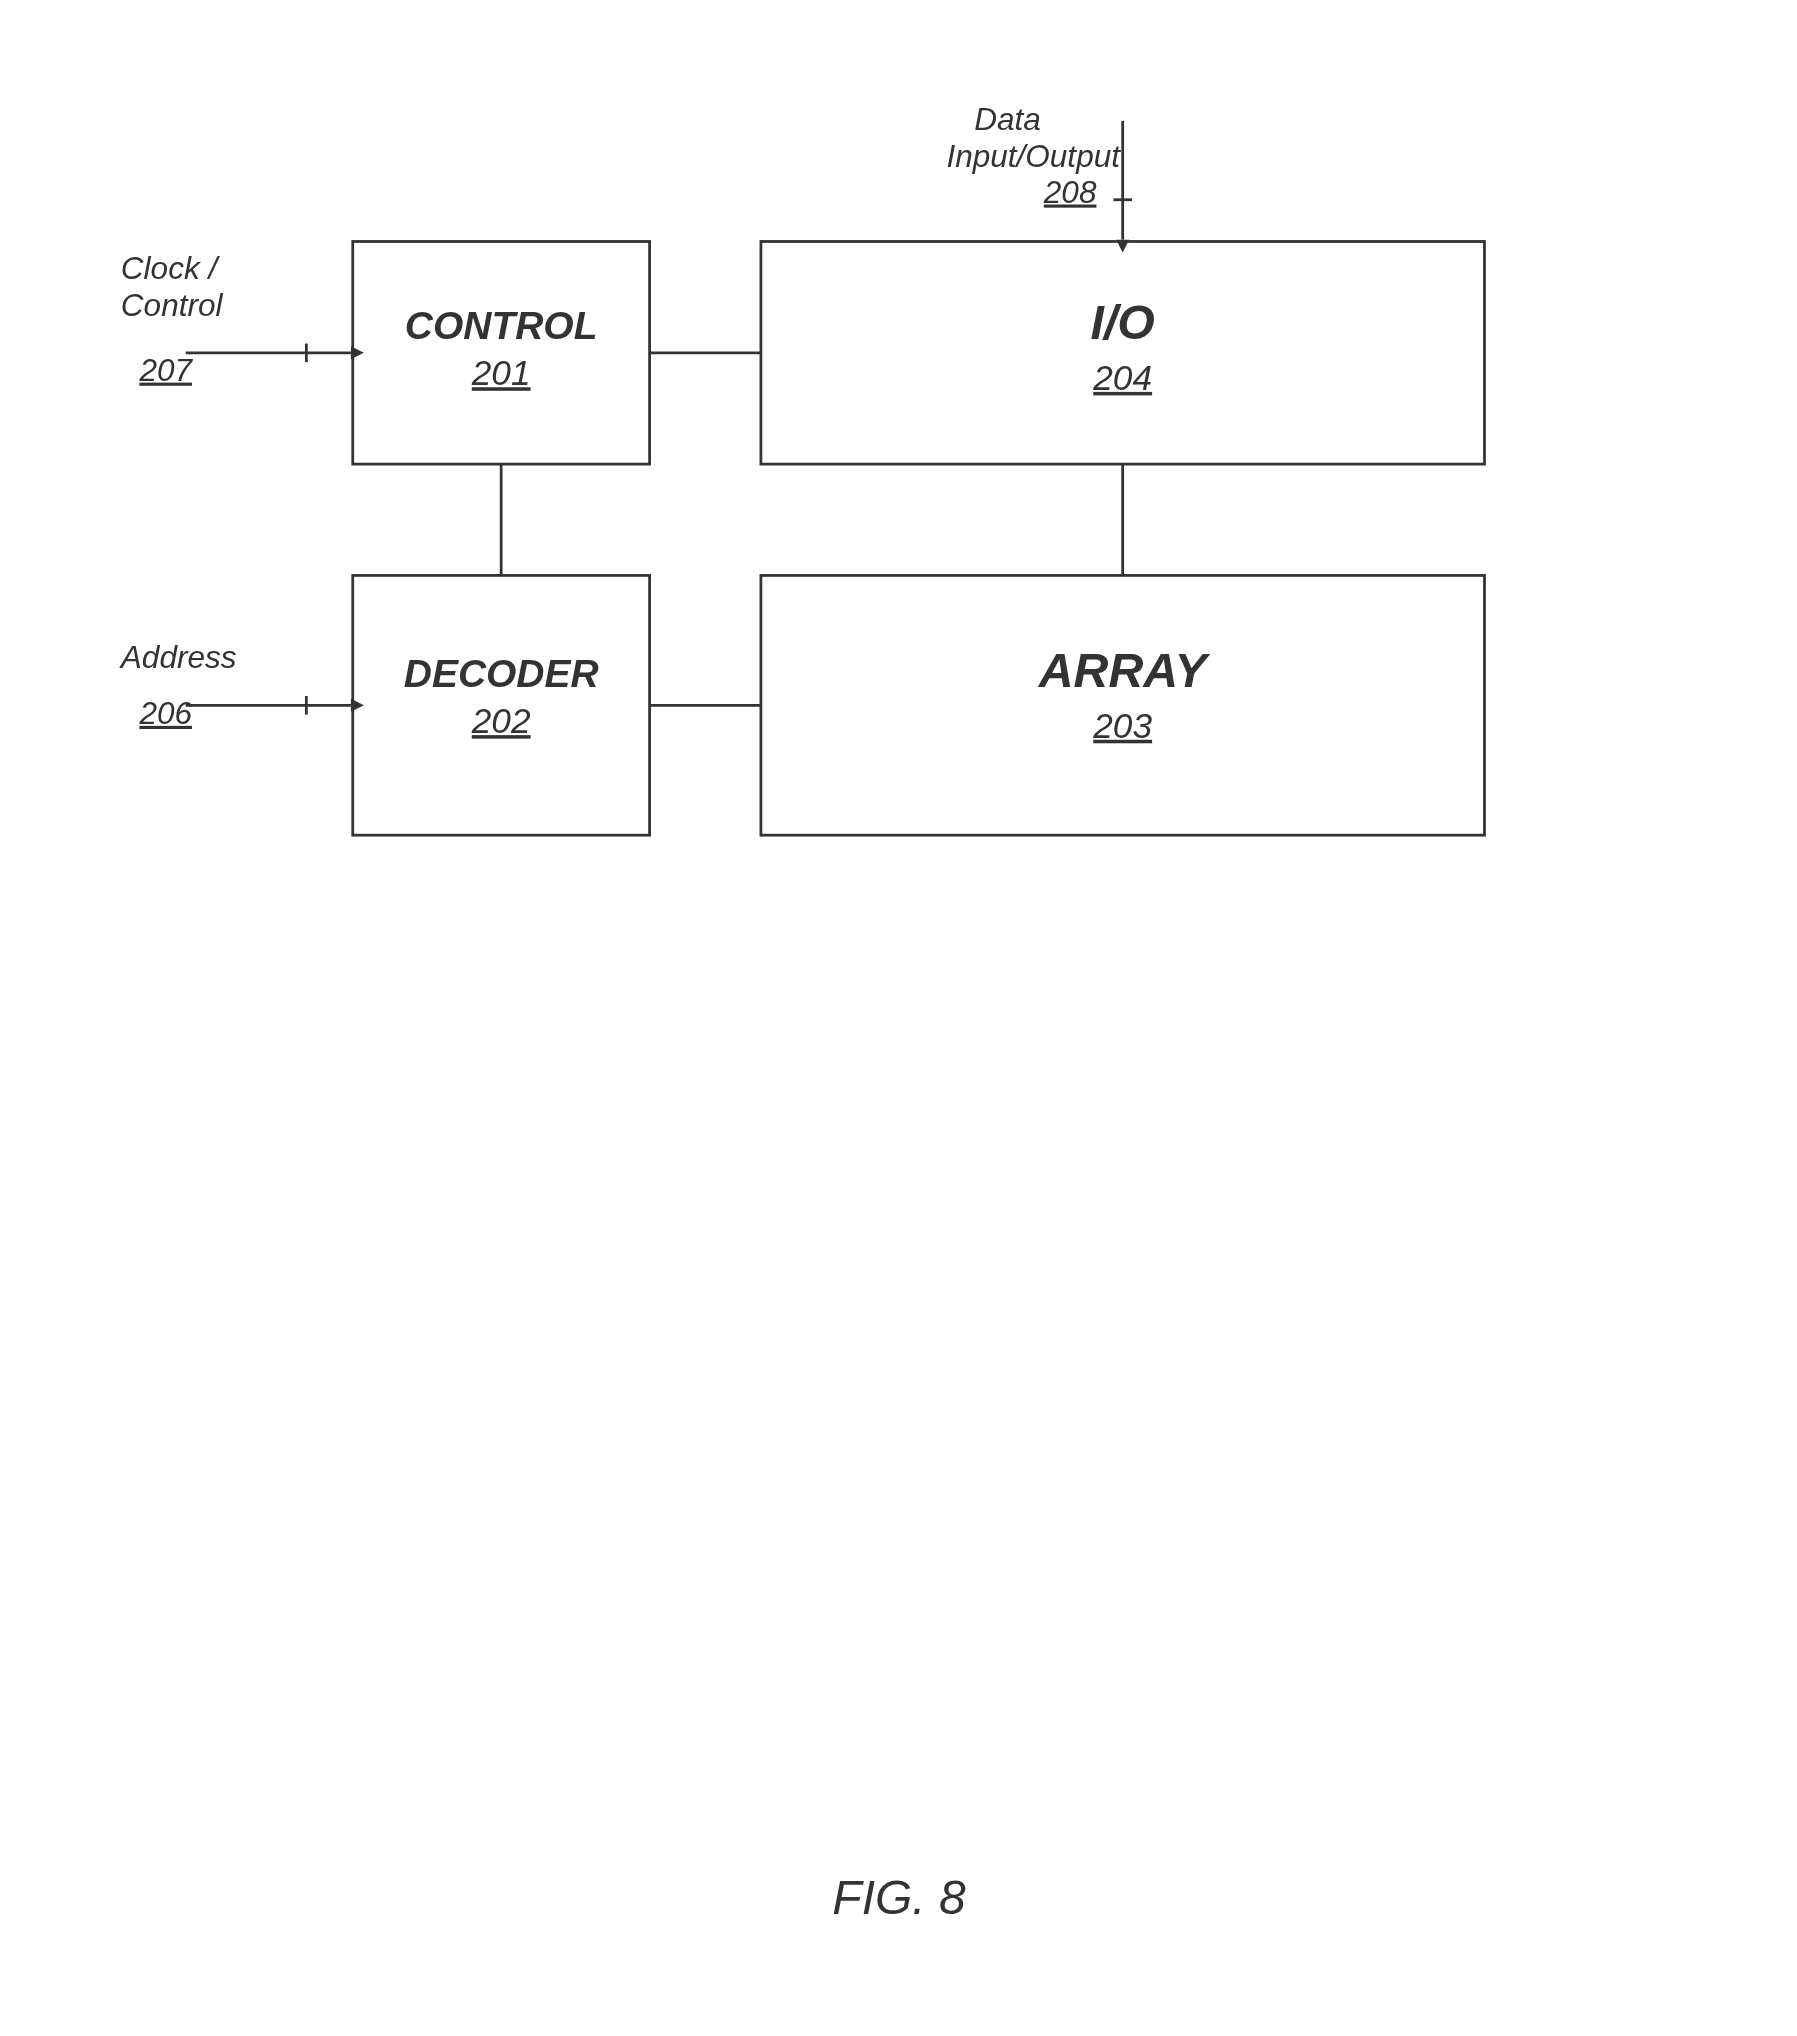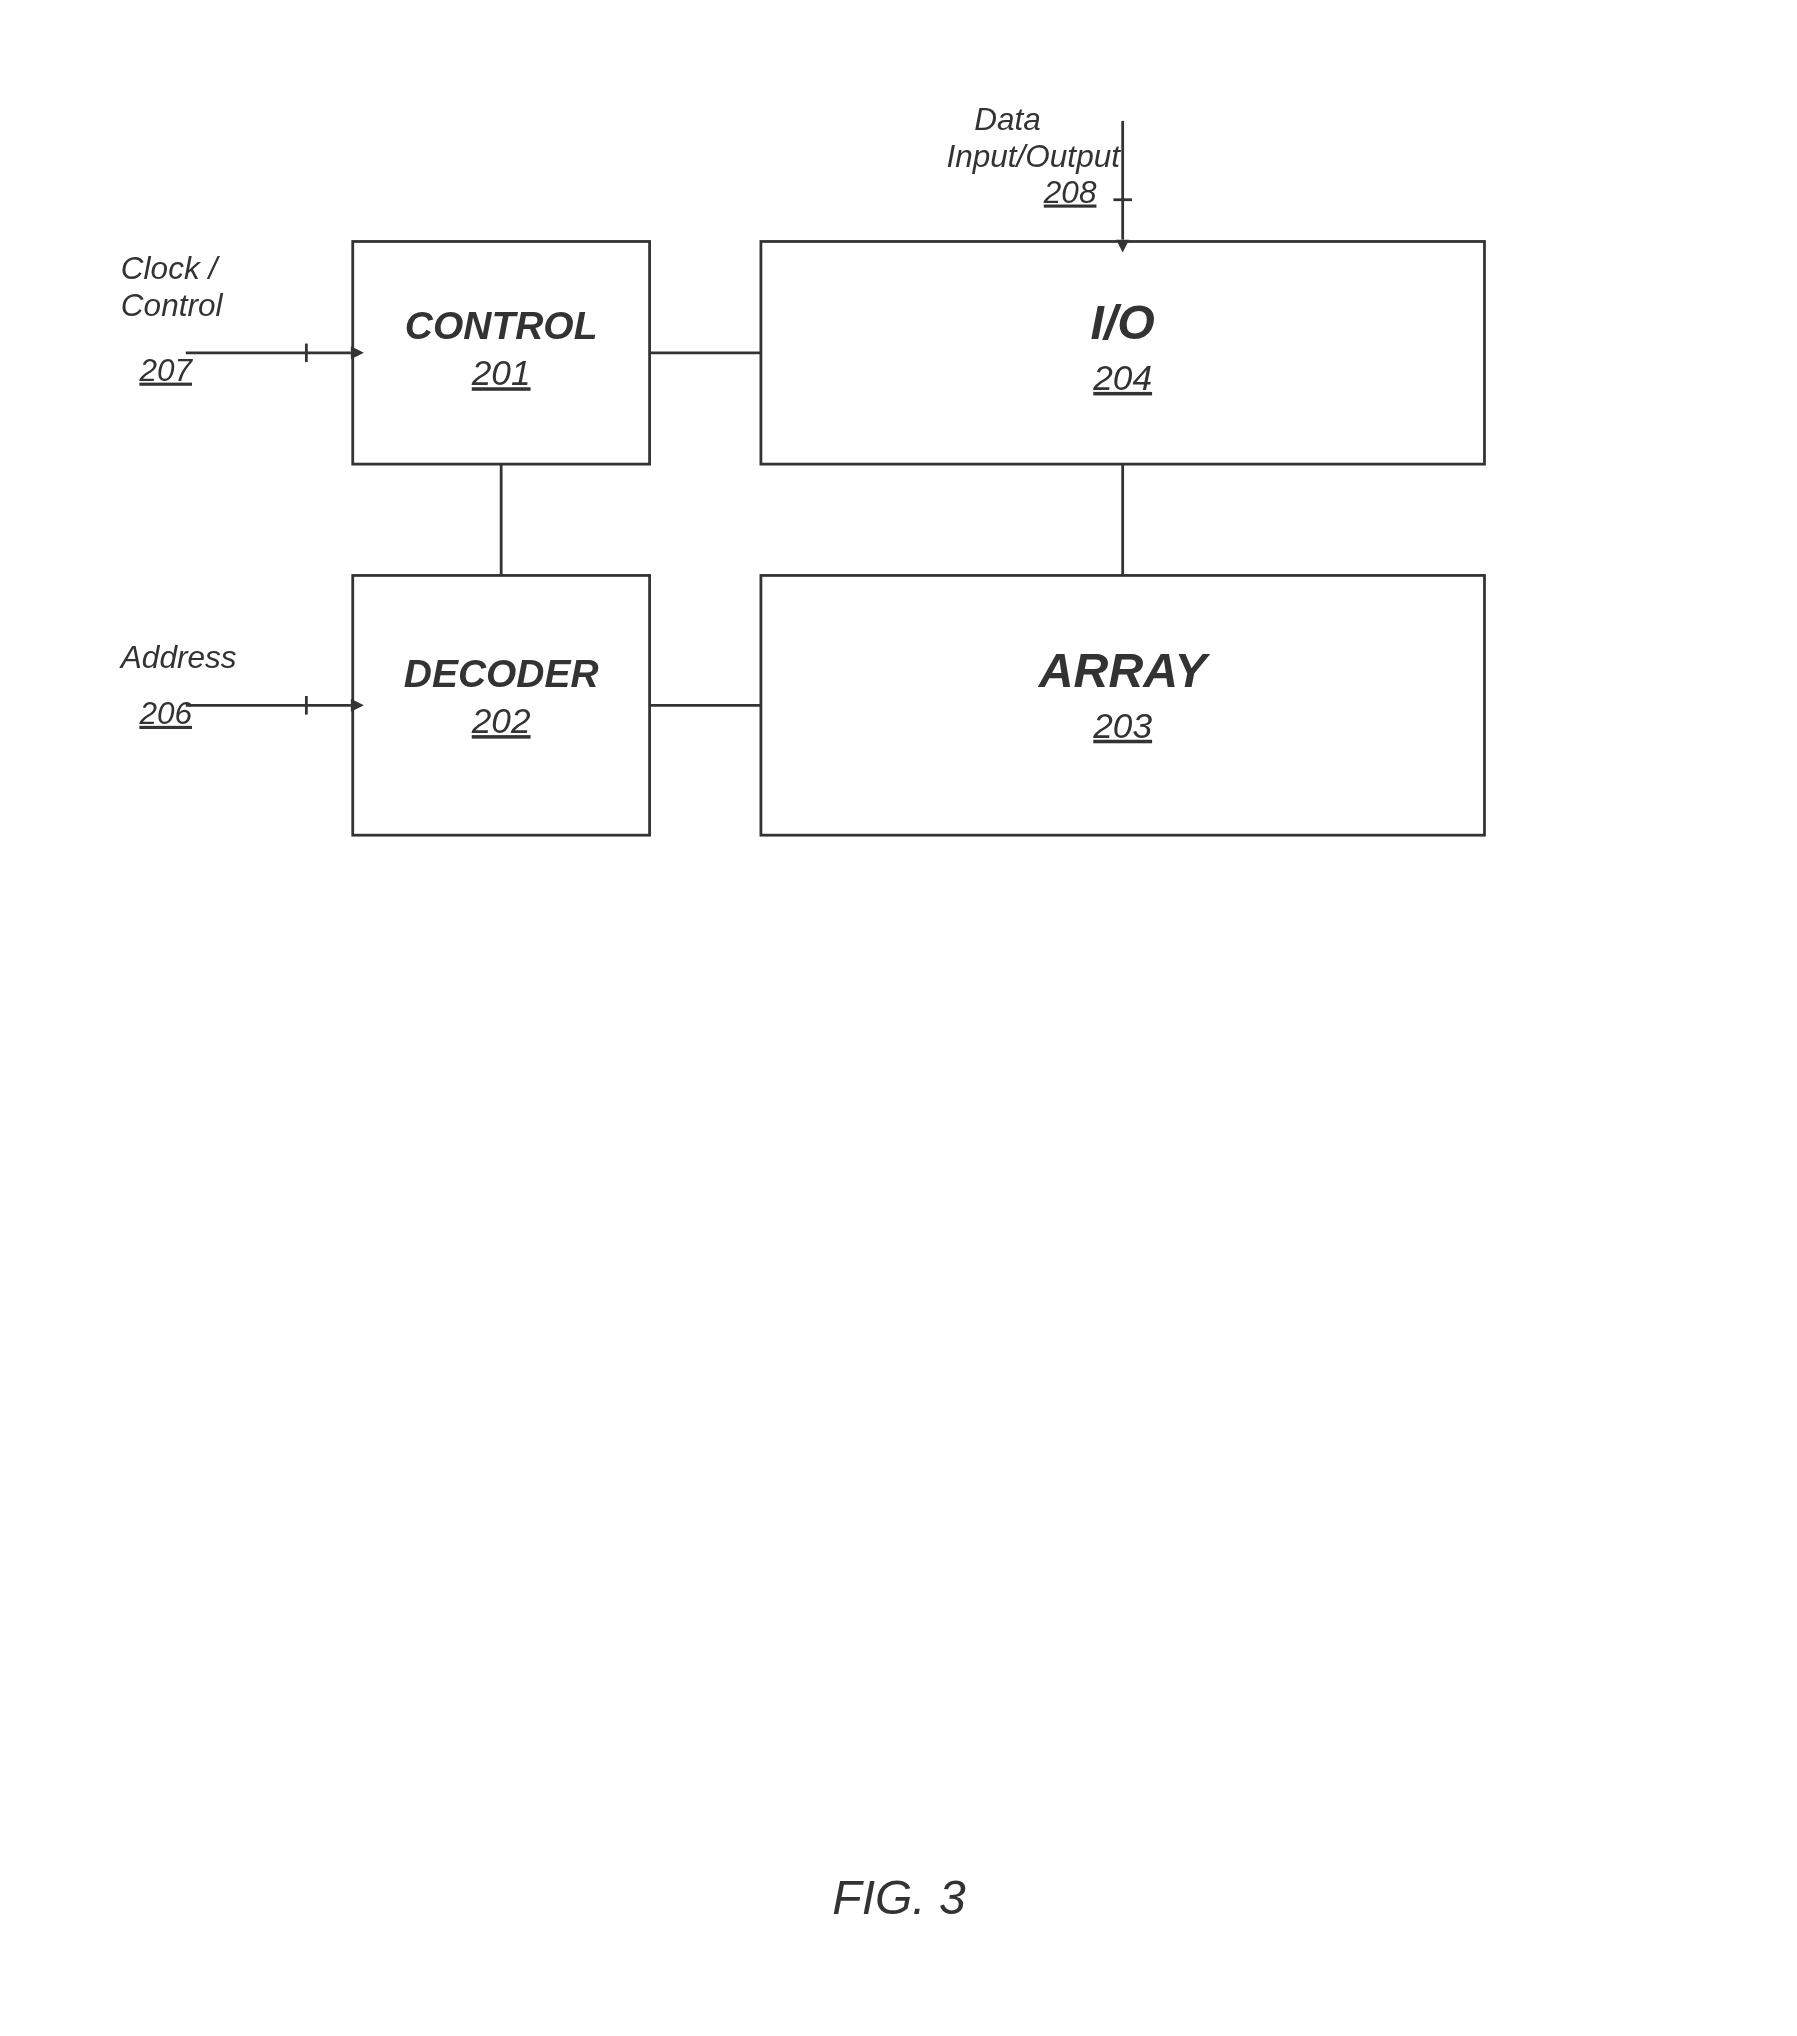--- a/index.html
+++ b/index.html
@@ -99,14 +99,14 @@
     <text x="50" y="680" font-style="italic" font-size="34" fill="#333" text-decoration="underline">206</text>
 
     <text x="950" y="40" font-style="italic" font-size="34" fill="#333">Data</text>
     <text x="920" y="80" font-style="italic" font-size="34" fill="#333">Input/Output</text>
 
     <text x="1025" y="118" font-style="italic" font-size="34" fill="#333" text-decoration="underline">208</text>
 
   </svg>
 </div>
 
-<div class="fig-label">FIG. 3</div>
+<div class="fig-label">FIG. 8</div>
 
 
 </body></html>

